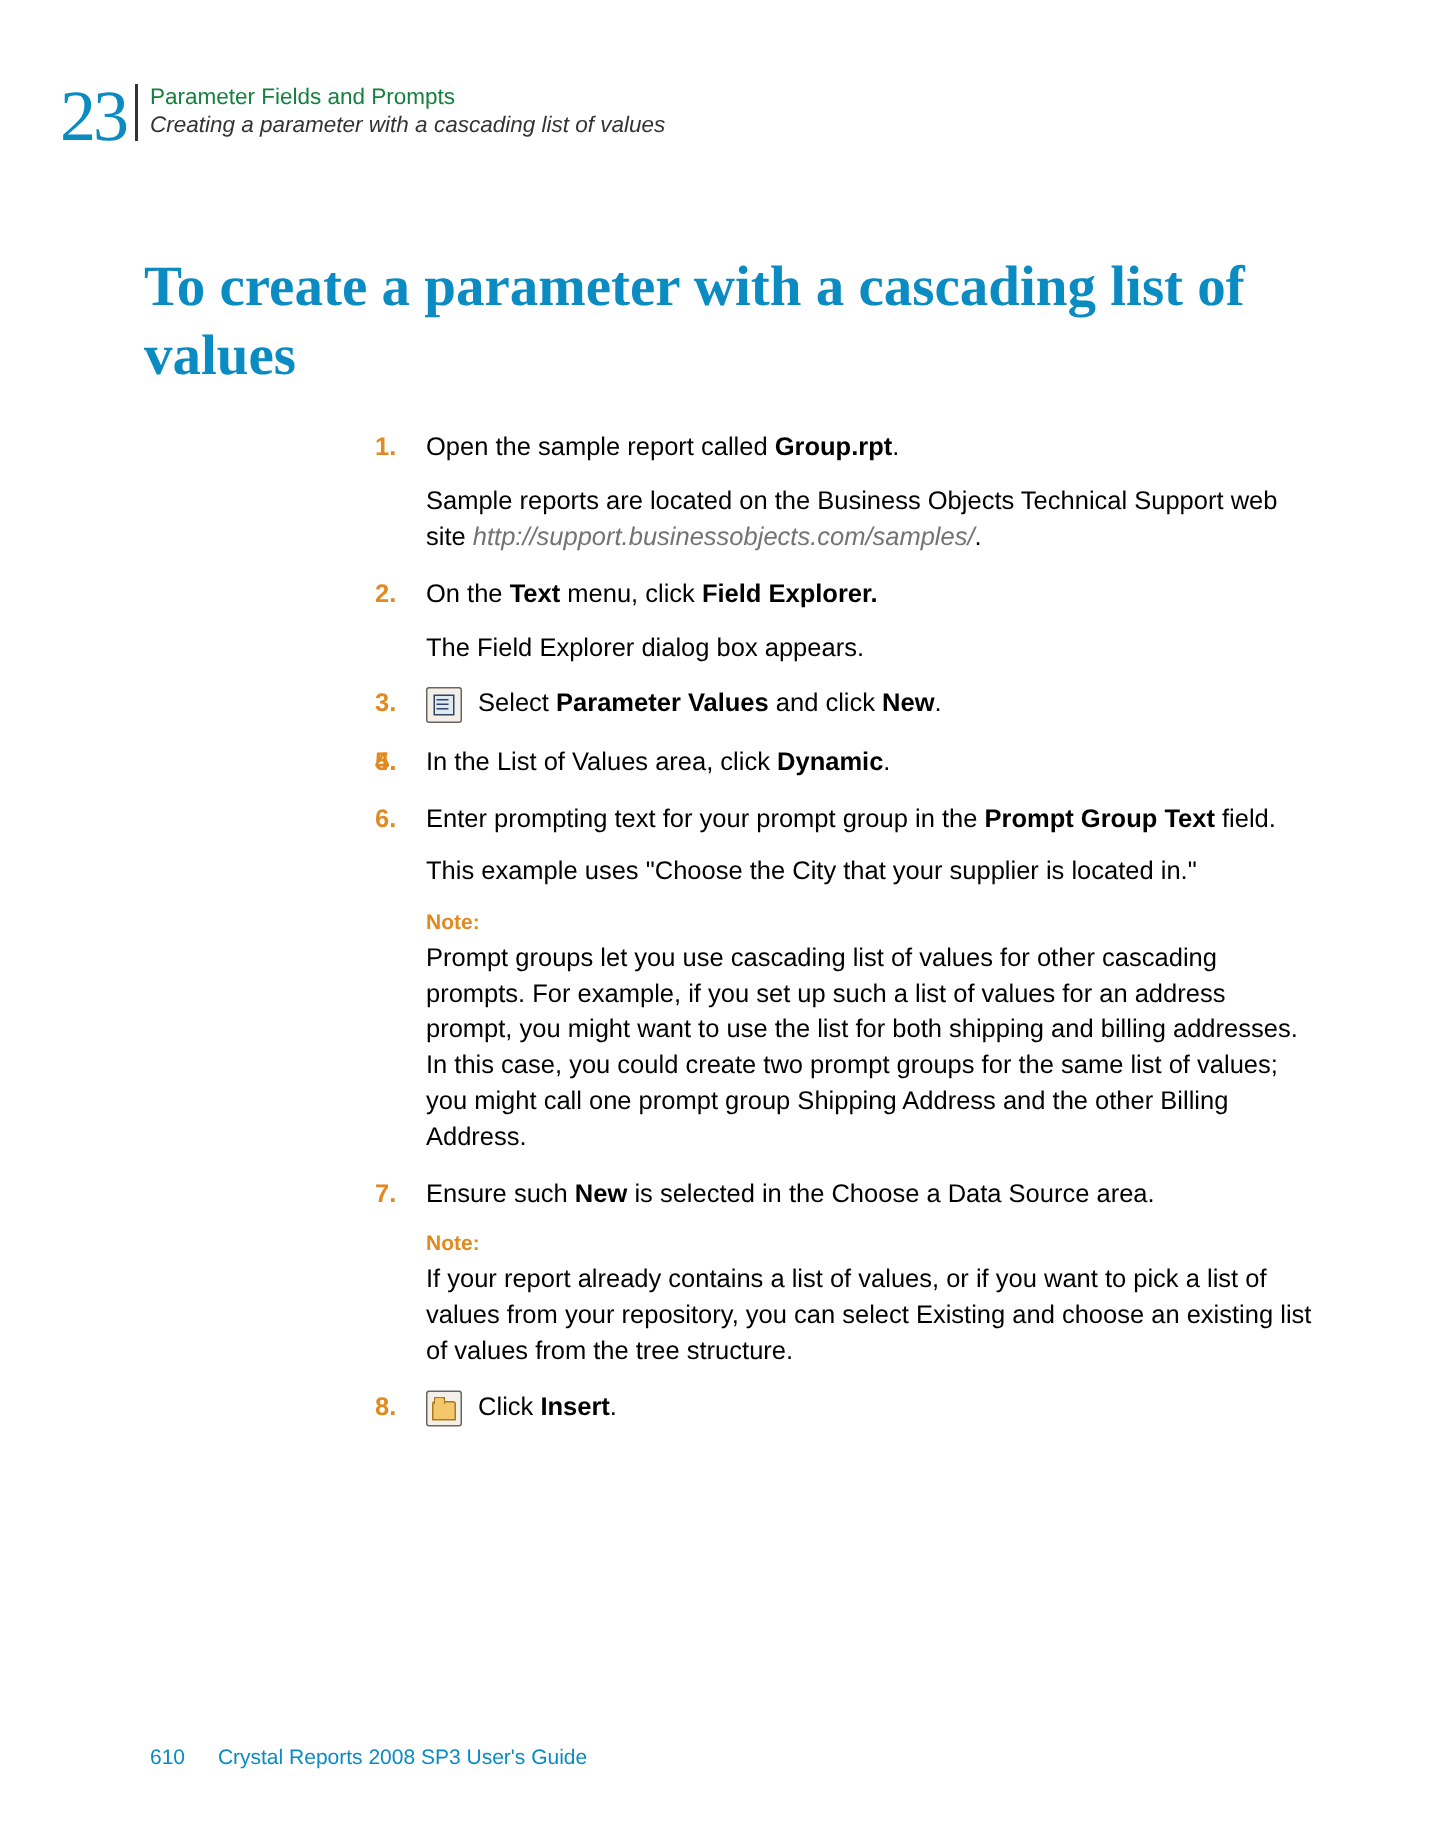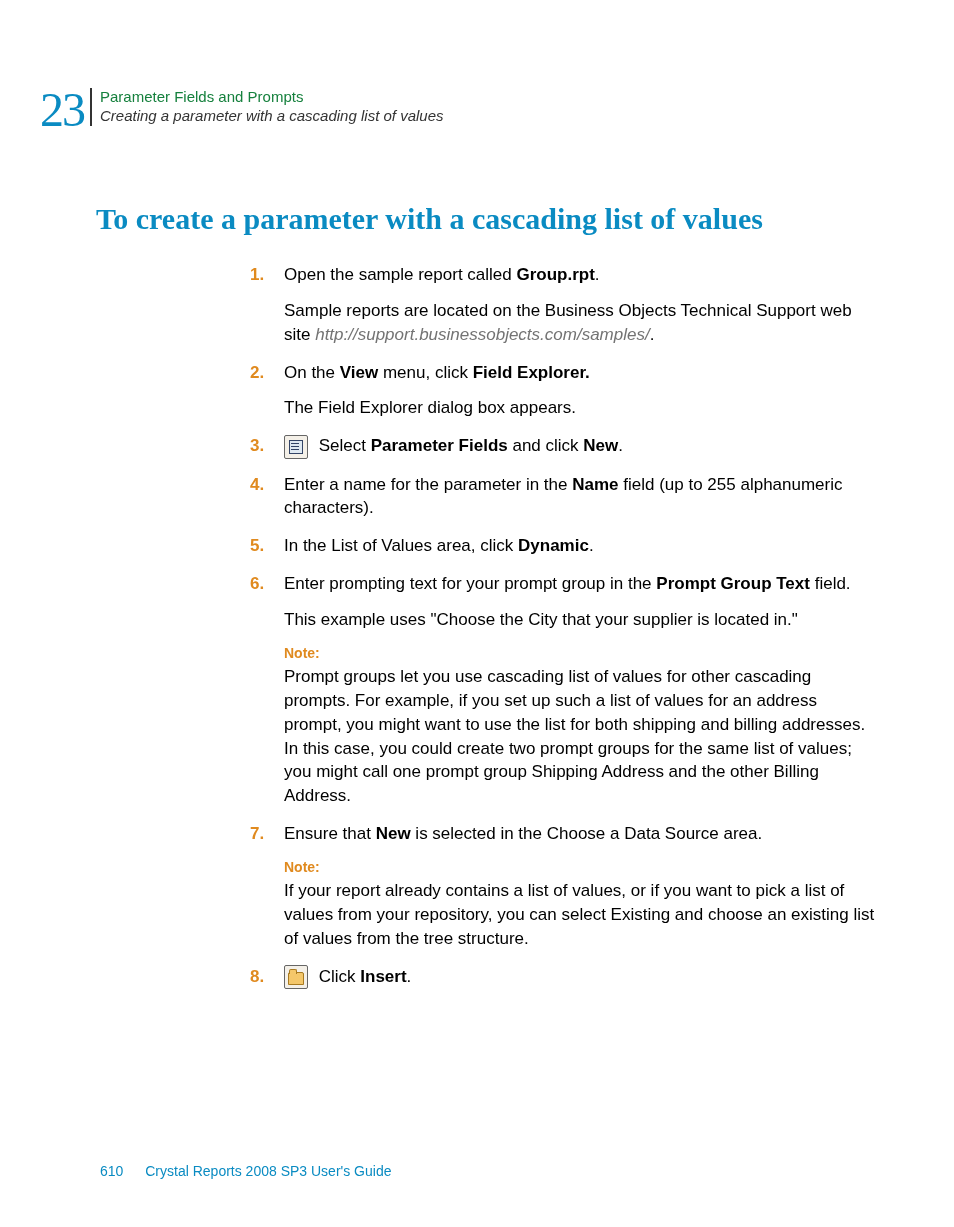--- a/index.html
+++ b/index.html
@@ -6,21 +6,20 @@
     margin: 0;
     padding: 0;
     font-family: Arial, Helvetica, sans-serif;
     background: #fff;
     width: 954px;
     min-height: 1227px;
     position: relative;
   }
   .page {
     padding: 56px 76px 40px 40px;
-    margin-top: 32px;
   }
   .header-row {
     display: flex;
     align-items: flex-start;
     margin-bottom: 70px;
   }
   .chapter-number {
     font-family: Georgia, 'Times New Roman', serif;
     font-size: 48px;
     color: #0a8bc2;
@@ -39,21 +38,21 @@
     color: #15803d;
   }
   .header-bottom {
     font-size: 15px;
     font-style: italic;
     color: #333;
     text-align: right;
   }
   h1.section-title {
     font-family: Georgia, 'Times New Roman', serif;
-    font-size: 30px;
+    font-size: 38px;
     font-weight: bold;
     color: #0a8bc2;
     margin: 0 0 26px 56px;
     line-height: 1.2;
   }
   ol.steps {
     list-style: none;
     padding: 0;
     margin: 0 0 0 210px;
   }
@@ -171,41 +170,38 @@
         <p>
           <span>Sample reports are located on the Business Objects Technical Support web site </span><span class="link">http://support.businessobjects.com/samples/</span><span>.</span>
         </p>
       </div>
     </li>
 
     <li>
       <span class="step-num">2.</span>
       <div class="step-body">
         <p>
-          <span>On the </span><b>View</b><span> menu, click </span><b>Field Explorer.</b>
+          <span>On the </span><b>Text</b><span> menu, click </span><b>Field Explorer.</b>
         </p>
         <p>The Field Explorer dialog box appears.</p>
       </div>
     </li>
 
     <li>
       <span class="step-num">3.</span>
       <div class="step-body">
         <p>
-          <span class="icon-box icon-doc"></span><span> Select </span><b>Parameter Fields</b><span> and click </span><b>New</b><span>.</span>
+          <span class="icon-box icon-doc"></span><span> Select </span><b>Parameter Values</b><span> and click </span><b>New</b><span>.</span>
         </p>
       </div>
     </li>
 
     <li>
       <span class="step-num">4.</span>
       <div class="step-body">
-        <p>
-          <span>Enter a name for the parameter in the </span><b>Name</b><span> field (up to 255 alphanumeric characters).</span>
-        </p>
       </div>
     </li>
 
     <li>
       <span class="step-num">5.</span>
       <div class="step-body">
         <p>
           <span>In the List of Values area, click </span><b>Dynamic</b><span>.</span>
         </p>
       </div>
@@ -220,21 +216,21 @@
         <p>This example uses "Choose the City that your supplier is located in."</p>
         <div class="note-label">Note:</div>
         <p>Prompt groups let you use cascading list of values for other cascading prompts. For example, if you set up such a list of values for an address prompt, you might want to use the list for both shipping and billing addresses. In this case, you could create two prompt groups for the same list of values; you might call one prompt group Shipping Address and the other Billing Address.</p>
       </div>
     </li>
 
     <li>
       <span class="step-num">7.</span>
       <div class="step-body">
         <p>
-          <span>Ensure that </span><b>New</b><span> is selected in the Choose a Data Source area.</span>
+          <span>Ensure such </span><b>New</b><span> is selected in the Choose a Data Source area.</span>
         </p>
         <div class="note-label">Note:</div>
         <p>If your report already contains a list of values, or if you want to pick a list of values from your repository, you can select Existing and choose an existing list of values from the tree structure.</p>
       </div>
     </li>
 
     <li>
       <span class="step-num">8.</span>
       <div class="step-body">
         <p>

